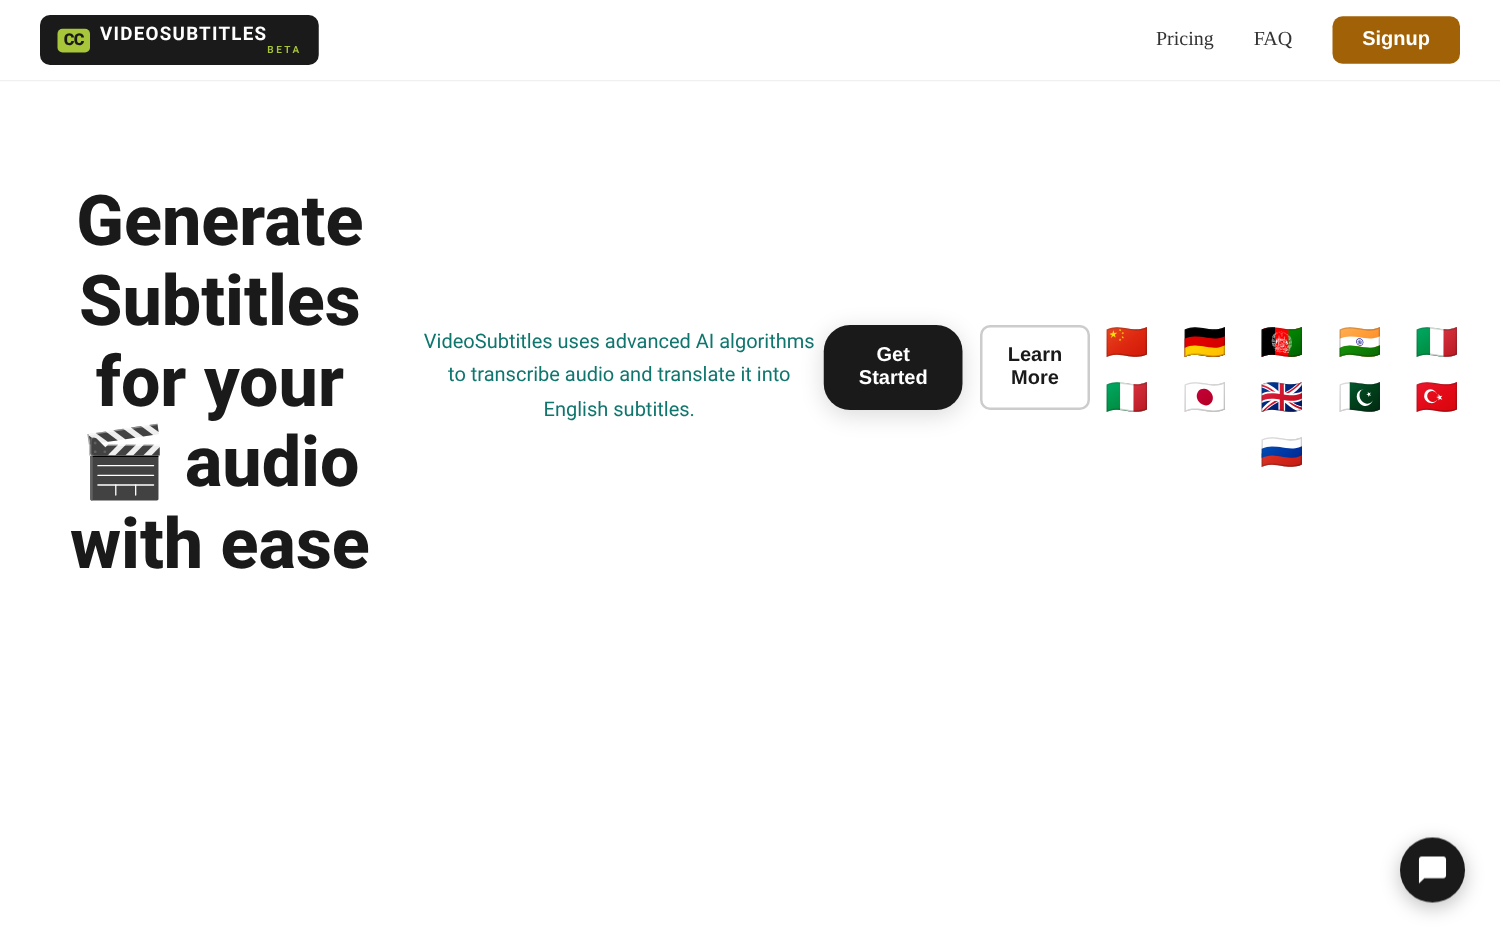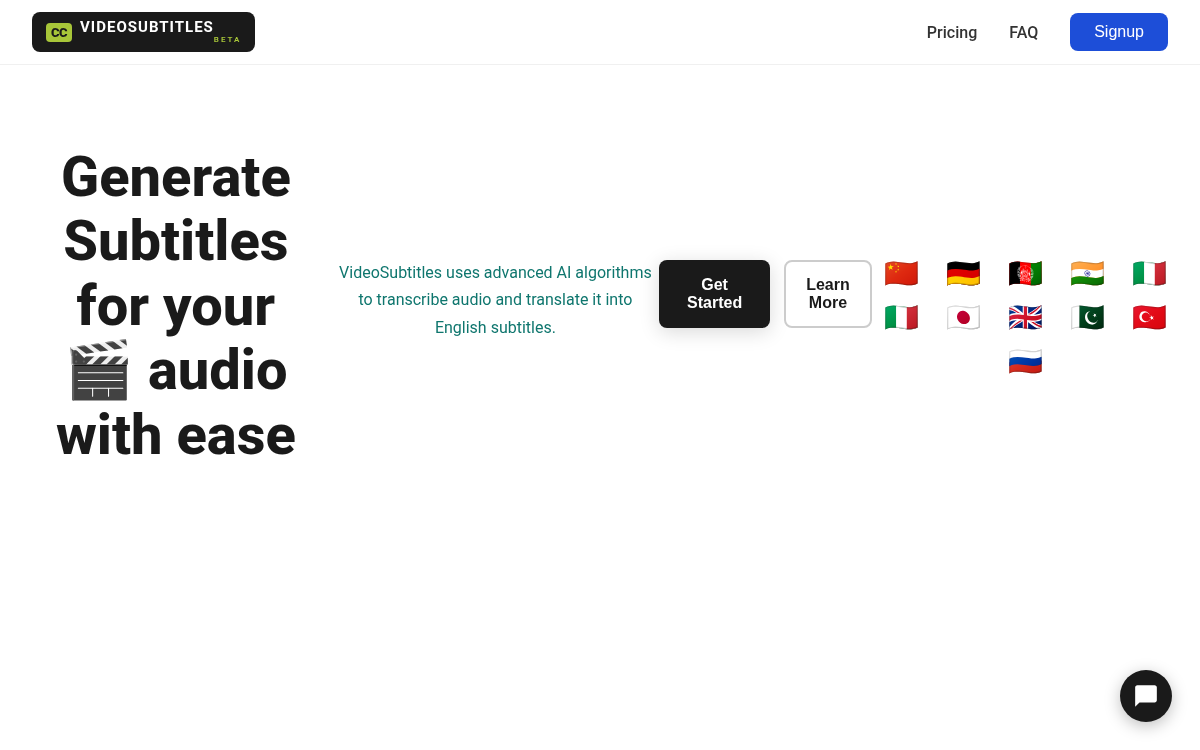--- a/index.html
+++ b/index.html
@@ -74,27 +74,28 @@
       align-items: center;
       gap: 32px;
     }
 
     .nav-link {
       color: #333;
       font-size: 16px;
       font-weight: 500;
       text-decoration: none;
       cursor: pointer;
+      font-family: Liberation Serif, serif;
     }
 
     .nav-signup {
-      background: #1d4ed8;
+      background: #a16207;
       color: #ffffff;
       font-size: 16px;
-      font-weight: 400;
+      font-weight: 700;
       border: none;
       border-radius: 8px;
       padding: 10px 24px;
       cursor: pointer;
     }
 
     
     .main-content {
       display: flex;
       flex-direction: row;
@@ -189,20 +190,21 @@
 
     .chat-bubble svg {
       width: 26px;
       height: 26px;
       fill: #ffffff;
     }
 
     
     .btn-primary {
       box-shadow: 0 4px 20px rgba(0,0,0,0.15);
+      border-radius: 21px;
     }
   </style>
 </head>
 <body>
 
 <nav>
   <div class="logo-container">
     <span class="logo-cc">CC</span>
     <div class="logo-text-wrapper">
       <span class="logo-title">VIDEOSUBTITLES</span>

